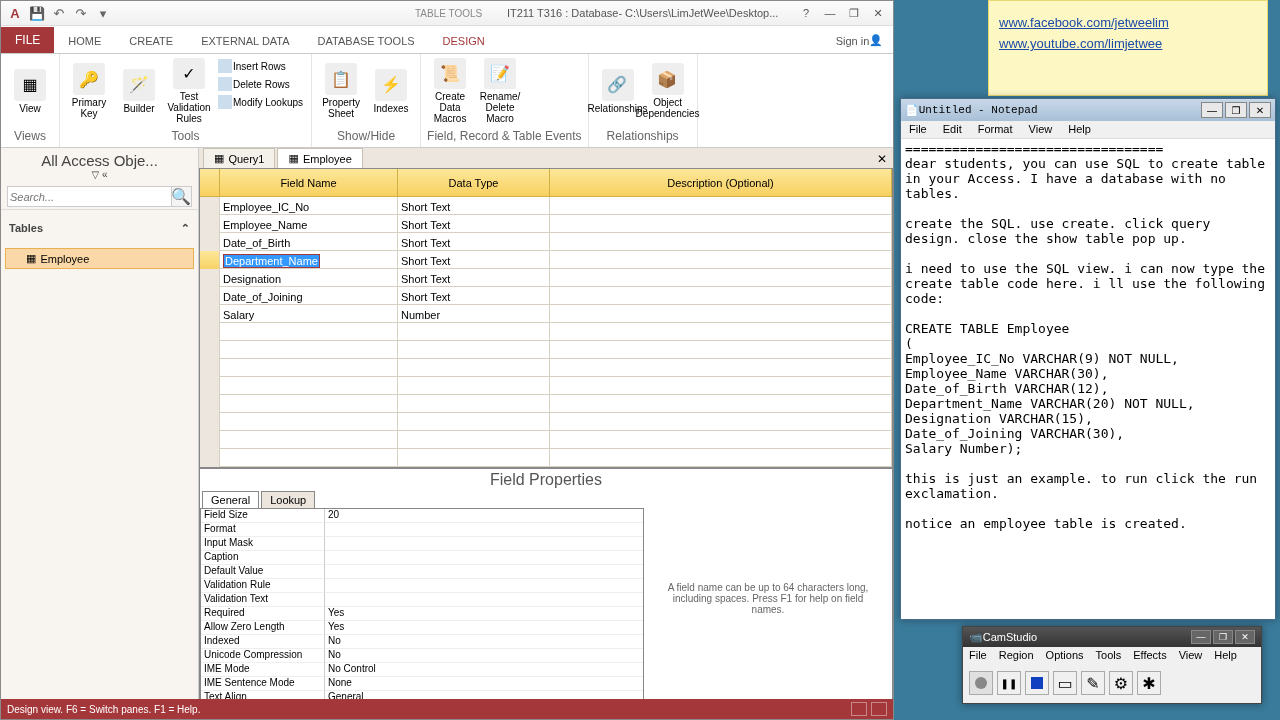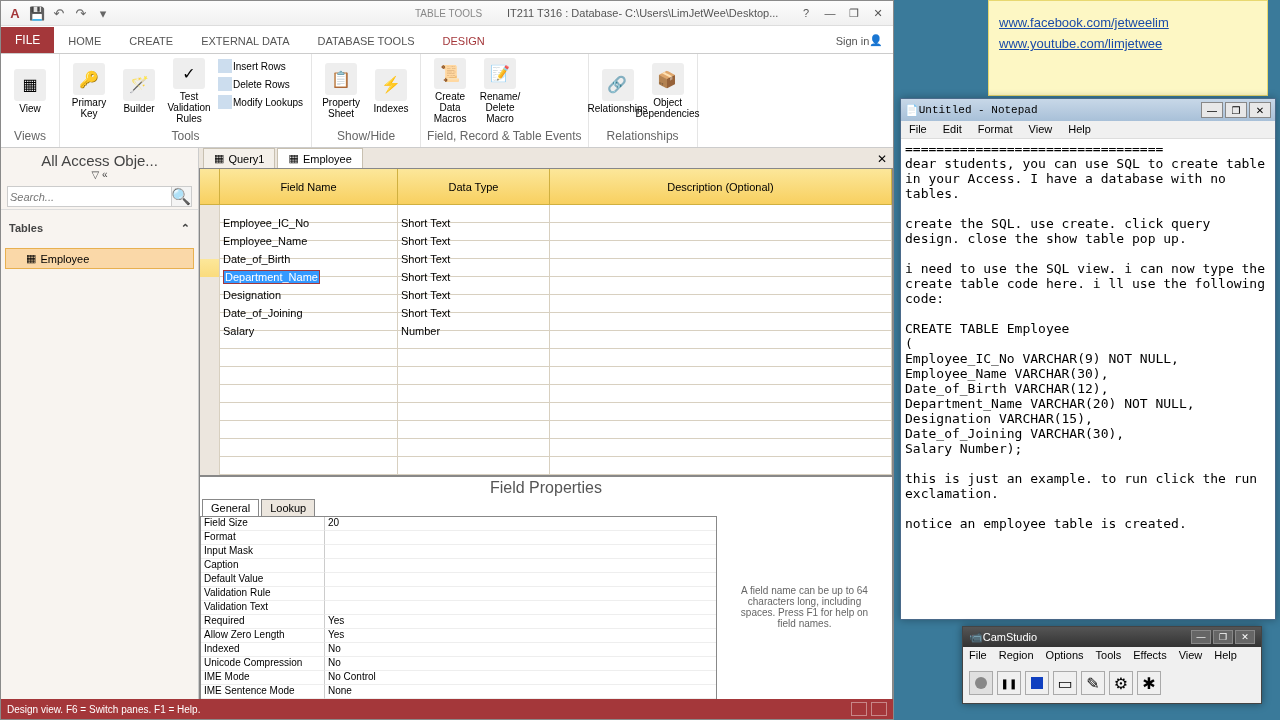--- a/index.html
+++ b/index.html
@@ -43,38 +43,38 @@
 .nav-group { padding: 12px 8px; font-size: 11px; font-weight: bold; color: #444; display: flex; justify-content: space-between; border-top: 1px solid #ddd; }
 .nav-item { padding: 3px 6px 3px 20px; font-size: 11px; background: #fad8a8; border: 1px solid #e8b050; margin: 1px 4px; cursor: pointer; display: flex; align-items: center; gap: 4px; }
 
 .design-area { flex: 1; display: flex; flex-direction: column; background: #b4b4b4; }
 .doc-tabs { height: 24px; background: #ece6de; display: flex; align-items: flex-end; padding-left: 4px; }
 .doc-tab { padding: 3px 10px; font-size: 11px; background: #f4f0ea; border: 1px solid #c8c0b0; border-bottom: none; margin-right: 2px; cursor: pointer; display: flex; align-items: center; gap: 4px; }
 .doc-tab.active { background: #fff; }
 .doc-tab-close { margin-left: auto; padding: 2px 6px; cursor: pointer; font-size: 12px; }
 
 .grid-area { background: #fff; flex: 1; display: flex; flex-direction: column; border: 1px solid #888; margin: 0; }
-.grid-header { display: flex; height: 36px; background: linear-gradient(#fce79a, #f8d060); border-bottom: 1px solid #d0b040; font-size: 11px; }
+.grid-header { display: flex; height: 28px; background: linear-gradient(#fce79a, #f8d060); border-bottom: 1px solid #d0b040; font-size: 11px; }
 .grid-hcell { border-right: 1px solid #d0b040; display: flex; align-items: center; justify-content: center; }
 .rowsel-col { width: 20px; }
 .fname-col { width: 178px; }
 .dtype-col { width: 152px; }
 .desc-col { flex: 1; }
 
 .grid-body { flex: 1; overflow: auto; position: relative; }
 .grid-row { display: flex; height: 18px; font-size: 11px; border-bottom: 1px solid #d8d0c0; }
-.grid-cell { border-right: 1px solid #d8d0c0; padding: 18px 3px; display: flex; align-items: center; }
+.grid-cell { border-right: 1px solid #d8d0c0; padding: 10px 3px; display: flex; align-items: center; }
 .grid-row.selected .rowsel { background: linear-gradient(#fce79a, #f8d060); }
 .grid-row.selected .fname-cell span { background: #3399ff; color: #fff; border: 1px solid #a4373a; padding: 0 1px; }
 .rowsel { width: 20px; background: #ece6de; }
 
 .field-props { background: #fff; border-top: 2px solid #888; }
 .fp-title { text-align: center; font-size: 16px; padding: 2px; color: #555; }
 .fp-body { display: flex; }
-.fp-tabs-area { width: 517px; }
+.fp-tabs-area { width: 444px; }
 .fp-tabs { display: flex; font-size: 11px; border-bottom: 1px solid #888; }
 .fp-tab { padding: 2px 8px; border: 1px solid #888; border-bottom: none; background: #fff; margin-left: 2px; cursor: pointer; }
 .fp-tab.inactive { background: #ece6de; }
 .fp-grid { border: 1px solid #888; border-top: none; }
 .fp-row { display: flex; font-size: 10px; height: 14px; }
 .fp-label { width: 124px; padding: 0 3px; border-right: 1px solid #ccc; border-bottom: 1px solid #eee; }
 .fp-value { flex: 1; padding: 0 3px; border-bottom: 1px solid #eee; }
 .fp-help { flex: 1; display: flex; align-items: center; justify-content: center; font-size: 10px; color: #666; text-align: center; padding: 0 20px; }
 
 .status-bar { height: 20px; background: #a4373a; color: #fff; font-size: 10px; display: flex; align-items: center; padding: 7px 6px; gap: 24px; }

